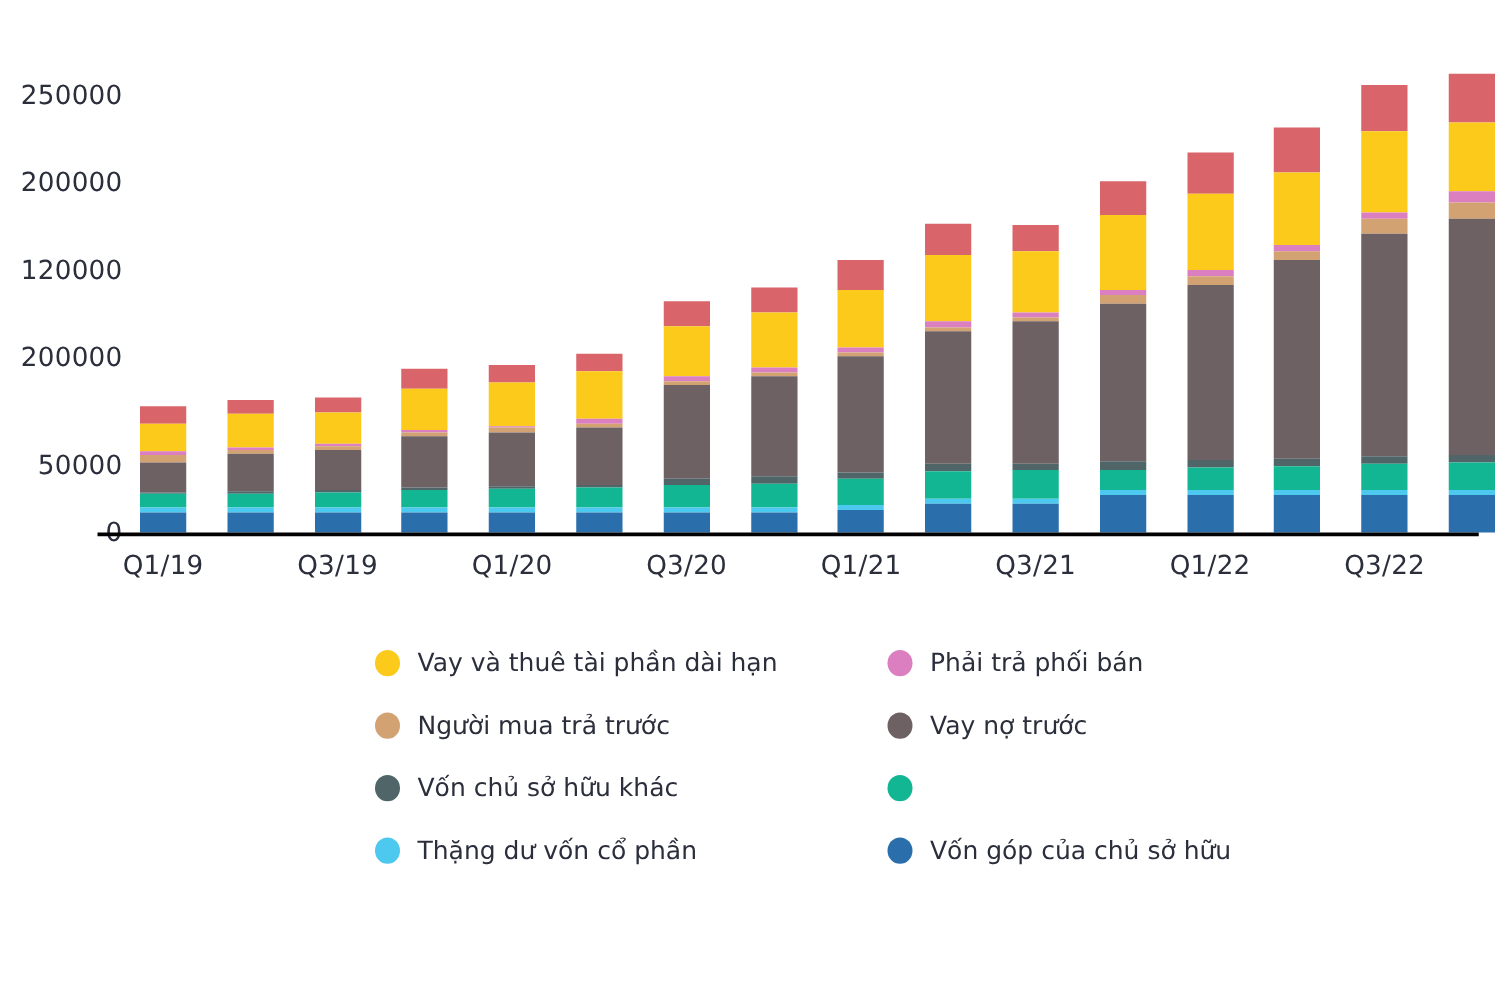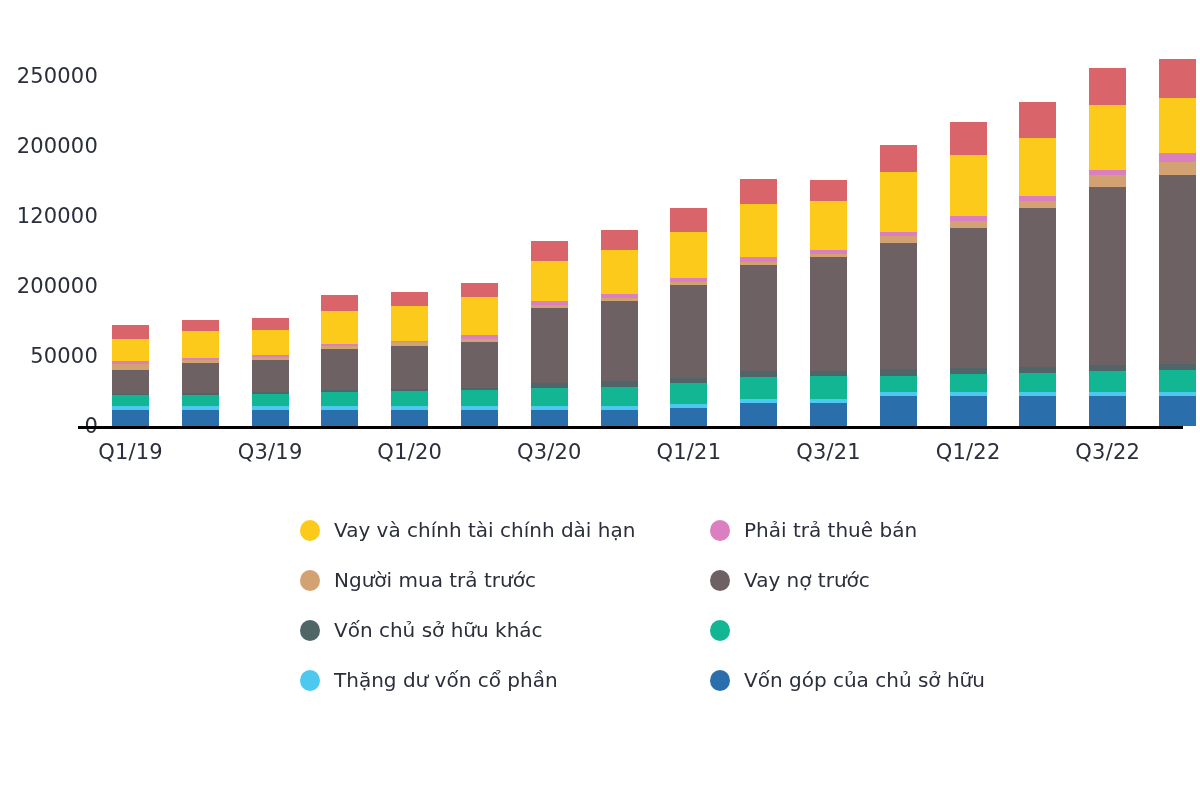--- a/index.html
+++ b/index.html
@@ -50,21 +50,21 @@
   .legend-label{font-size:20px;color:#2b2e3b;white-space:nowrap;}
 </style>
 </head>
 <body>
 
 <div id="root">
 
   <div class="plot">
     <div class="ytick-wrap">
         <div class="ytick" style="top: 426px;">0</div>
-        <div class="ytick" style="top: 356px;">50000</div>
+        <div class="ytick" style="top: 372px;">50000</div>
         <div class="ytick" style="top: 286px;">200000</div>
         <div class="ytick" style="top: 216px;">120000</div>
         <div class="ytick" style="top: 146px;">200000</div>
         <div class="ytick" style="top: 76px;">250000</div>
       </div>
     <div class="bars">
         <div class="bar" title="Q1/19" style="left: 112px; width: 37px;">
           <span class="seg" title="Vay và thuê tài chính ngắn hạn: 9500" style="height: 13.3px; background: rgb(217, 100, 106);"></span>
           <span class="seg" title="Vay và thuê tài chính dài hạn: 16000" style="height: 22.4px; background: rgb(251, 202, 26);"></span>
           <span class="seg" title="Phải trả người bán: 2500" style="height: 3.5px; background: rgb(220, 127, 192);"></span>
@@ -250,25 +250,25 @@
         <div class="xtick" style="left: 688.9px;">Q1/21</div>
         <div class="xtick" style="left: 828.5px;">Q3/21</div>
         <div class="xtick" style="left: 968.1px;">Q1/22</div>
         <div class="xtick" style="left: 1107.7px;">Q3/22</div>
       </div>
   </div>
 
   <div class="legend">
       <div class="legend-item">
         <span class="legend-dot" style="background: rgb(251, 202, 26);"></span>
-        <span class="legend-label">Vay và chính tài chính dài hạn</span>
+        <span class="legend-label">Vay và thuê tài phần dài hạn</span>
       </div>
       <div class="legend-item">
         <span class="legend-dot" style="background: rgb(220, 127, 192);"></span>
-        <span class="legend-label">Phải trả thuê bán</span>
+        <span class="legend-label">Phải trả phối bán</span>
       </div>
       <div class="legend-item">
         <span class="legend-dot" style="background: rgb(210, 162, 114);"></span>
         <span class="legend-label">Người mua trả trước</span>
       </div>
       <div class="legend-item">
         <span class="legend-dot" style="background: rgb(110, 97, 100);"></span>
         <span class="legend-label">Vay nợ trước</span>
       </div>
       <div class="legend-item">

